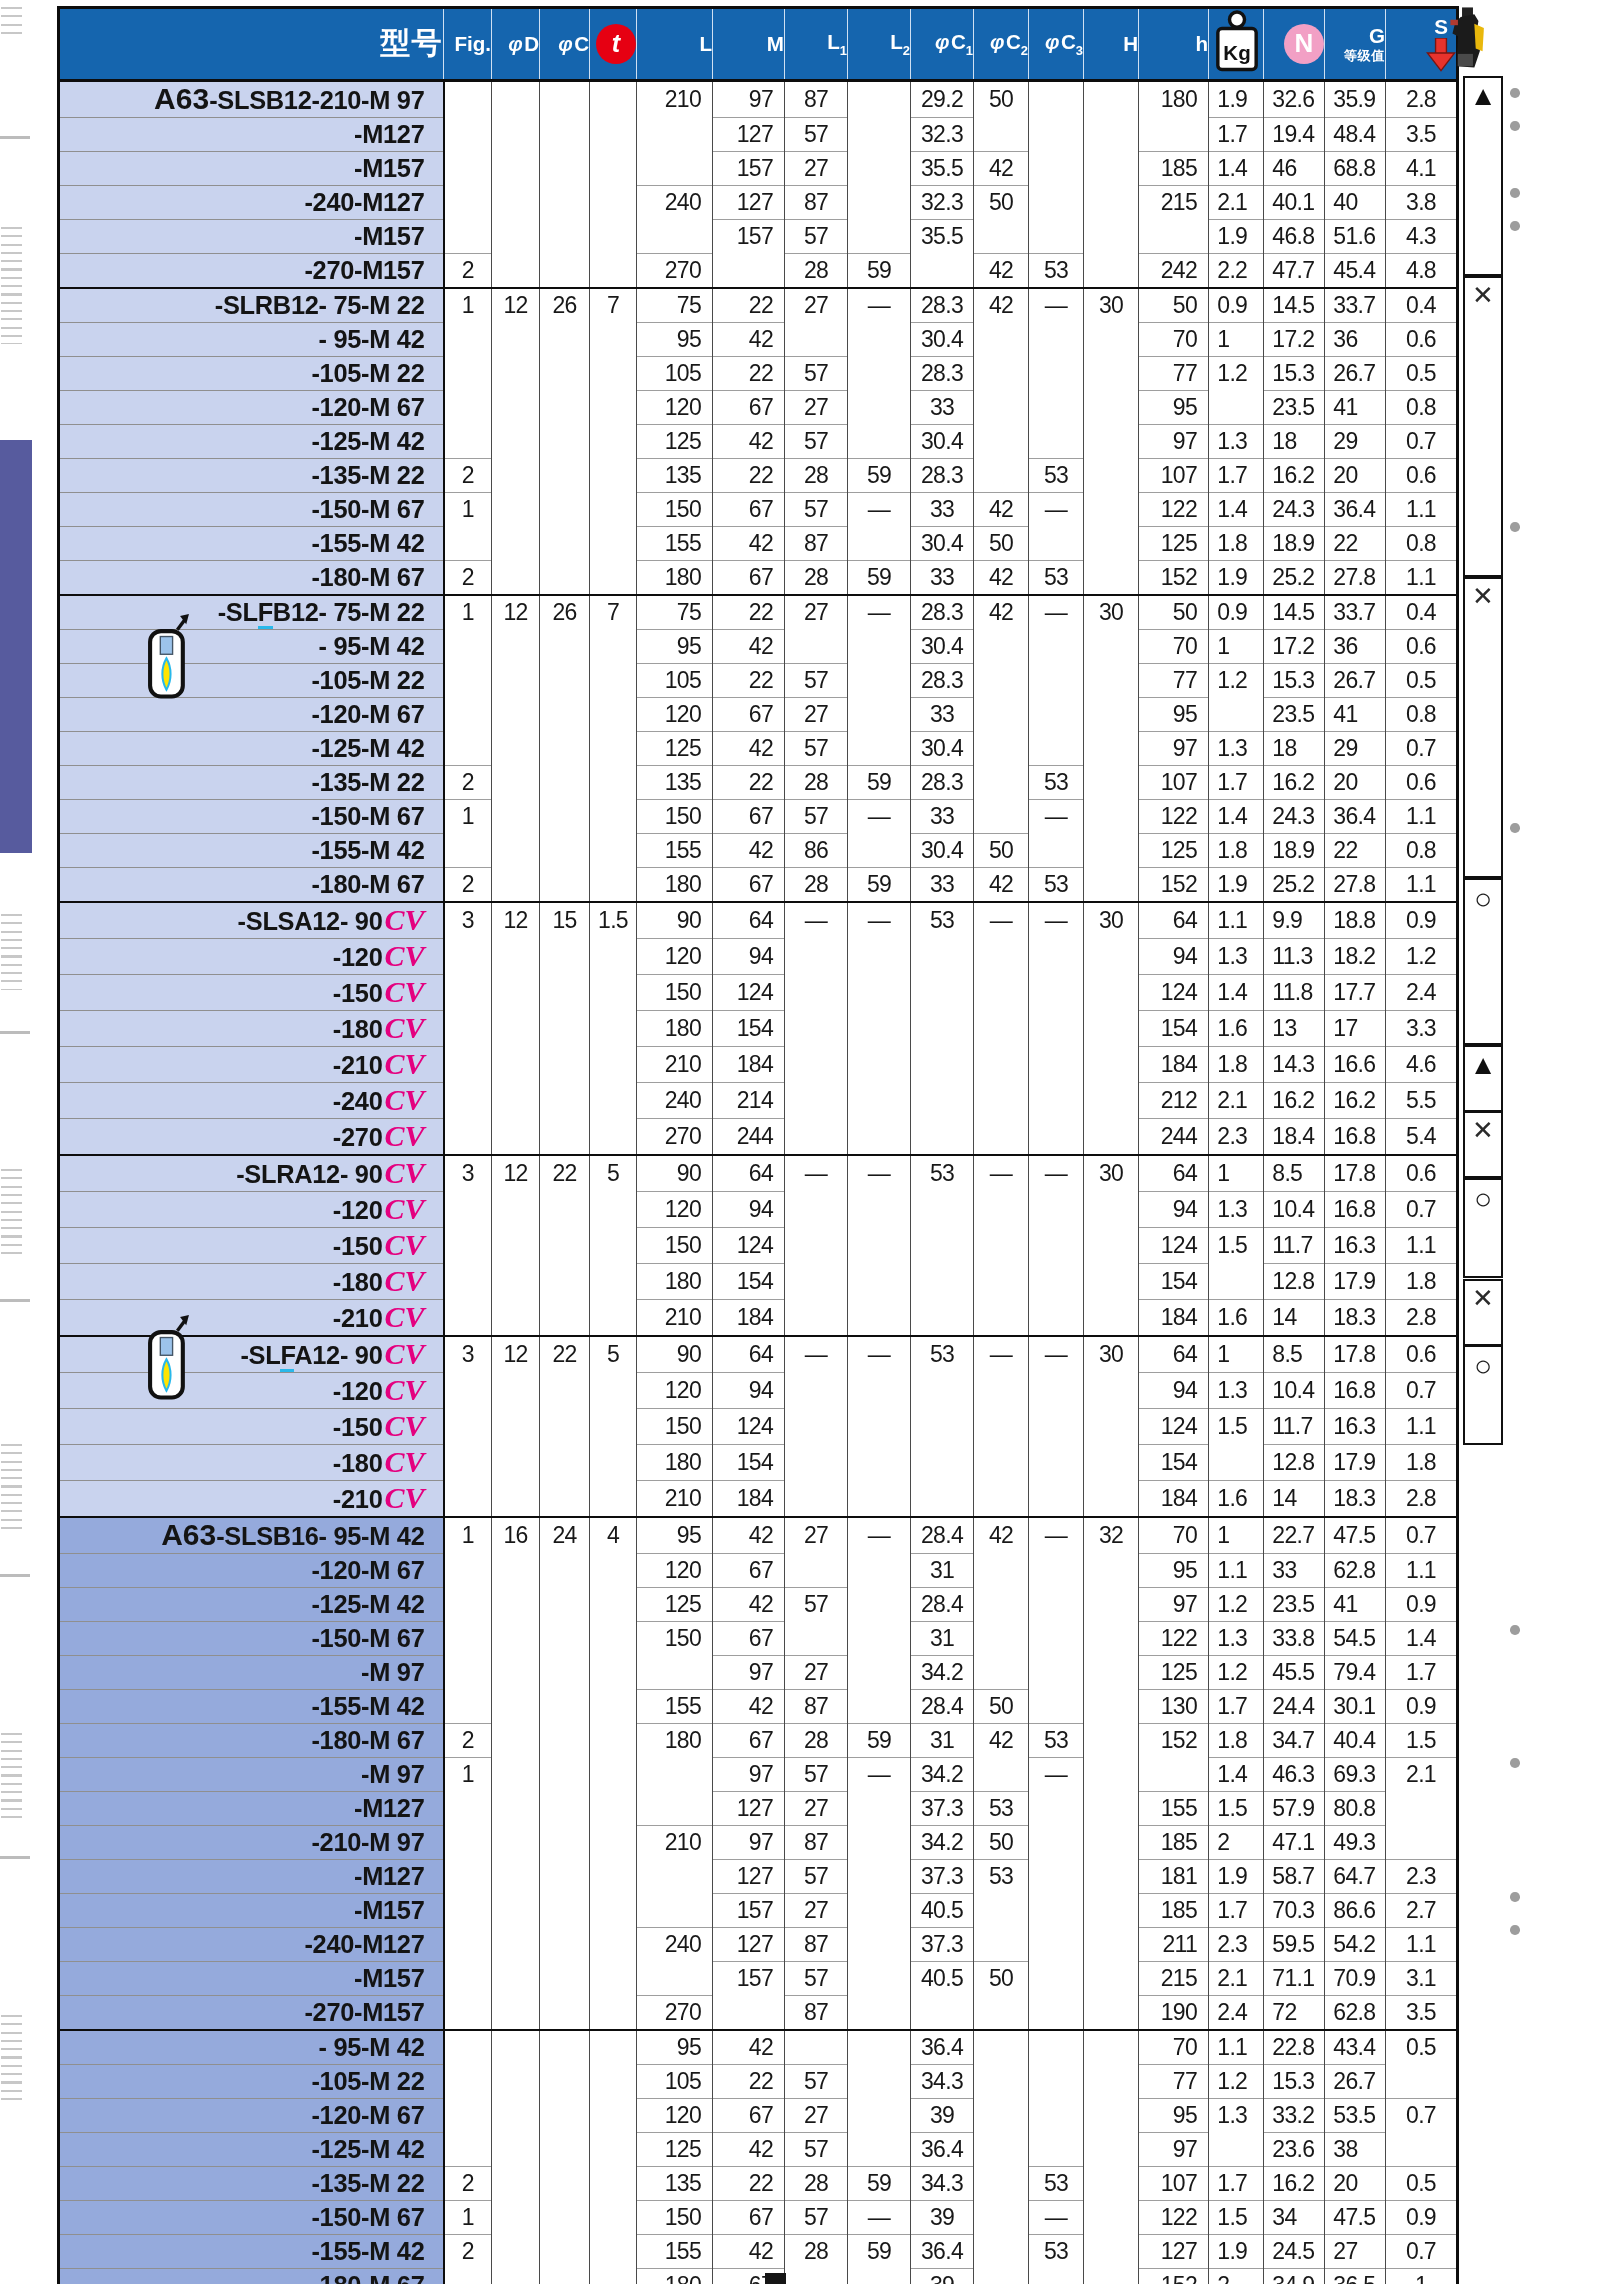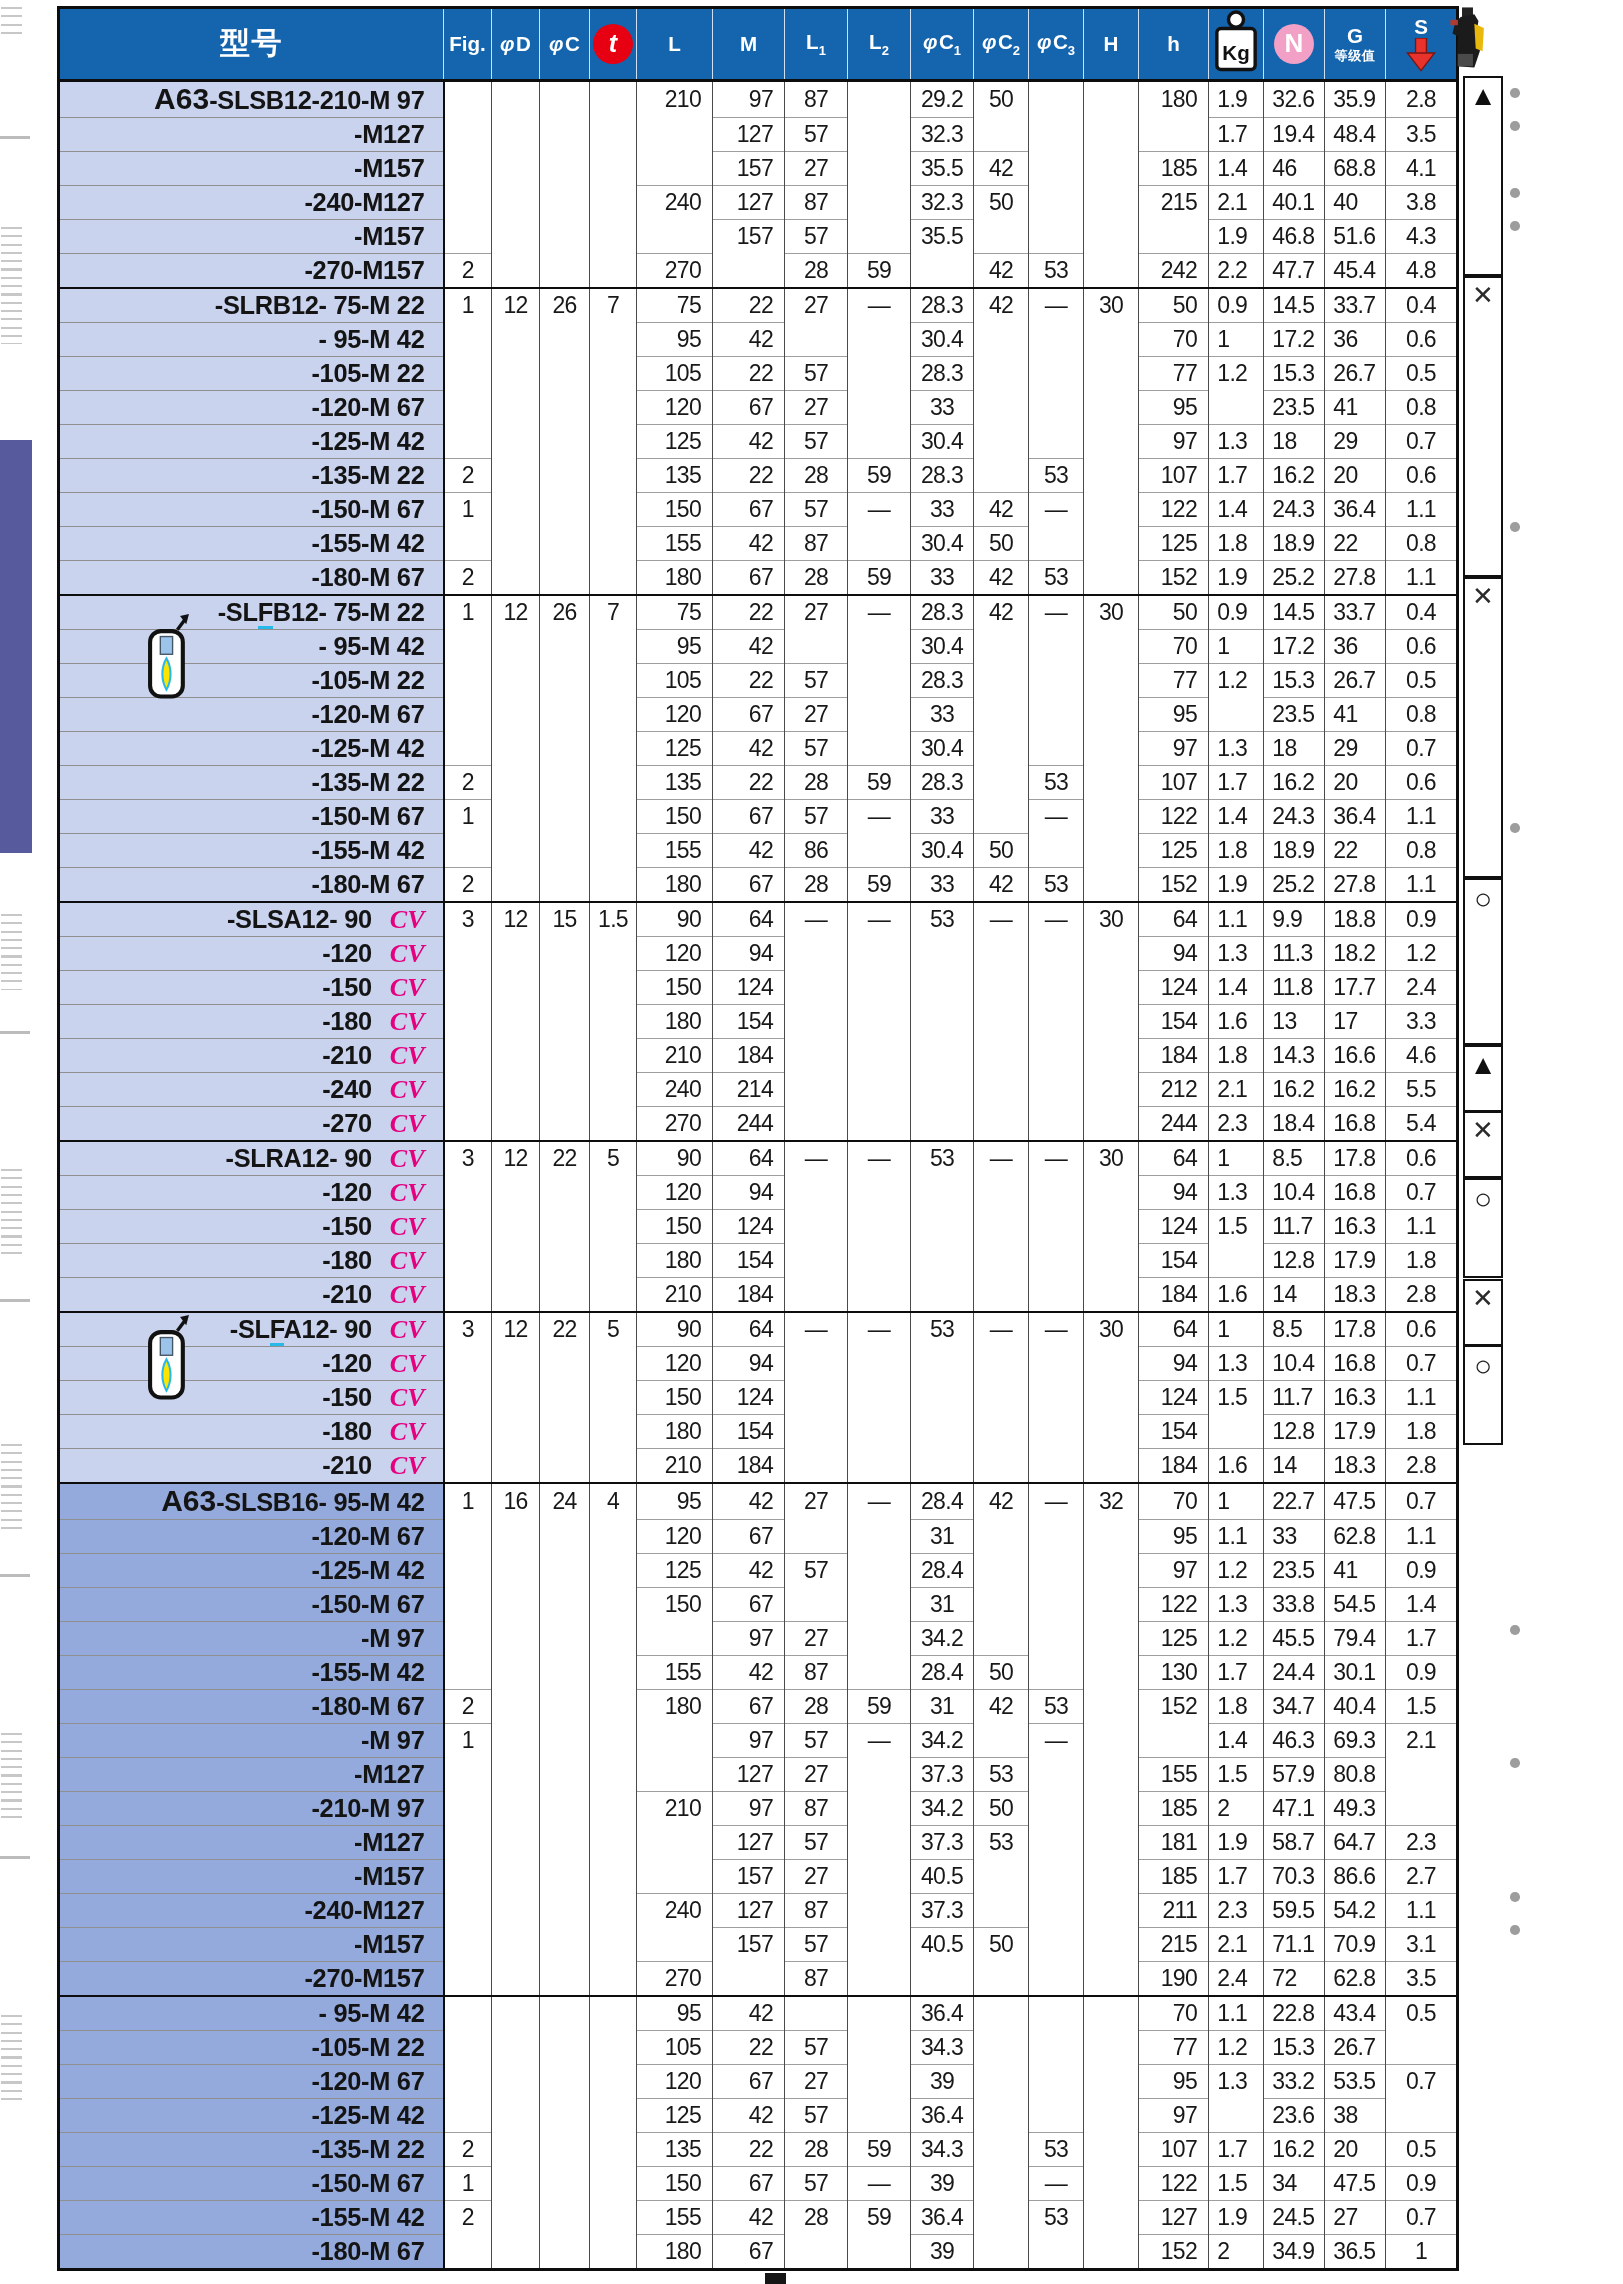--- a/index.html
+++ b/index.html
@@ -17,39 +17,39 @@
   .edge{position:absolute;left:0;top:0;width:41px;height:2284px}
   .edge-tab{position:absolute;left:0;top:440px;width:32px;height:413px;background:var(--edge-purple)}
   .frag{position:absolute;left:1.4px;width:20.6px;opacity:.55;
         background:repeating-linear-gradient(to bottom,#9a9a9a 0 2.1px,transparent 2.1px 8.3px)}
   .hrule{position:absolute;left:0;width:30px;height:2.8px;background:#ababab;opacity:.8}
 
   
   table.cat{border-collapse:collapse;table-layout:fixed;position:absolute;left:57px;top:5.5px;
             border:3.4px solid var(--grid-dark)}
   thead{border-bottom:3.4px solid var(--grid-dark)}
-  thead th{background:var(--header-blue);height:70px;padding:0;vertical-align:middle;text-align:center;
+  thead th{background:var(--header-blue);height:70px;padding:0;vertical-align:middle;text-align:right;
            color:#fff;font-weight:bold;font-size:20.6px;border-left:0.7px solid #cfe0f2;position:relative}
   thead th.model{border-left:none;font-size:30px;letter-spacing:1.4px}
   tbody{border-top:2.8px solid var(--grid-dark)}
   td{height:33px;padding:0;font-size:23px;line-height:33px;color:#181818;letter-spacing:-0.7px;
      border-left:0.7px solid var(--grid-v);border-top:0.7px solid var(--grid-gray);
      overflow:hidden;white-space:pre}
   td.cont{border-top:0.7px solid transparent}
   td.model{border-left:none;text-align:right;padding-right:18px;font-weight:bold;font-size:25.4px;
            letter-spacing:-0.3px;border-top:0.7px solid #8f8f8f;color:#141414}
   td.model.light{background:var(--model-light)}
   td.model.dark{background:var(--model-dark)}
   td.fig{border-left:2.1px solid var(--grid-dark)}
   .ar{text-align:right;padding-right:11px}
   .ac{text-align:center}
   .al{text-align:left;padding-left:8.3px}
   .a63{font-weight:bold;font-size:30px;letter-spacing:0}
   .cv{color:var(--cv-magenta);font-family:"Liberation Serif",serif;font-style:italic;font-weight:bold;
-      font-size:26px;margin-left:18px;letter-spacing:0}
+      font-size:30px;margin-left:2px;letter-spacing:0}
   .fu{border-bottom:4.8px solid var(--cyan);padding-bottom:0.7px}
   .phi{font-style:italic;font-weight:bold;margin-right:1.4px}
   thead sub{font-size:13px;vertical-align:-5.5px}
   .sublabel{display:block;font-size:13px;font-weight:bold;margin-top:0;line-height:15px;letter-spacing:0.7px}
   .hbadge{display:inline-flex;align-items:center;justify-content:center;border-radius:50%;
           width:40px;height:40px;color:#fff;font-weight:bold}
   .hbadge.red{background:var(--t-red);font-style:italic;font-size:25px}
   .hbadge.pink{background:var(--n-pink);font-size:26px}
   .sstack{display:inline-flex;flex-direction:column;align-items:center;line-height:20.6px;gap:1.4px}
 

